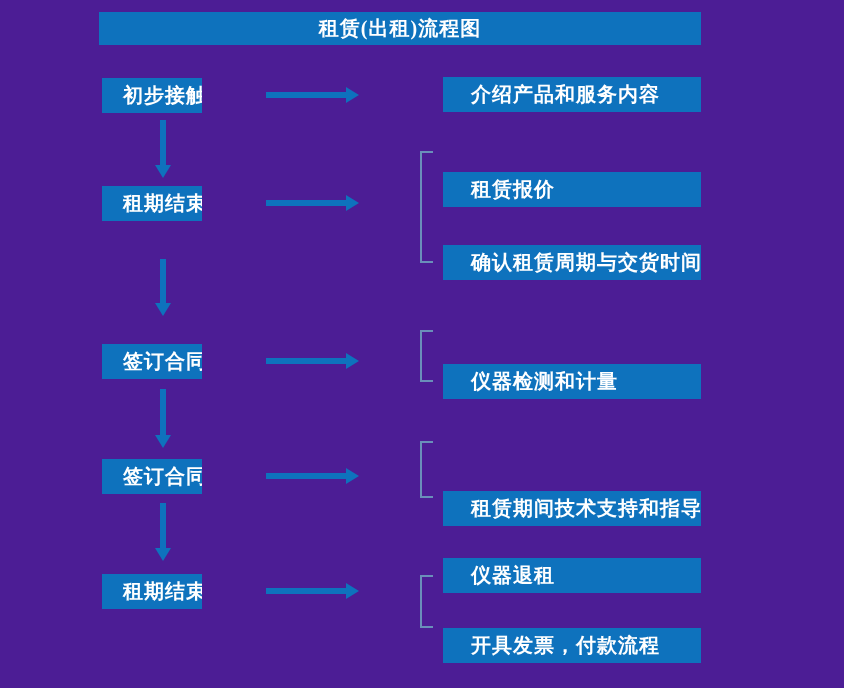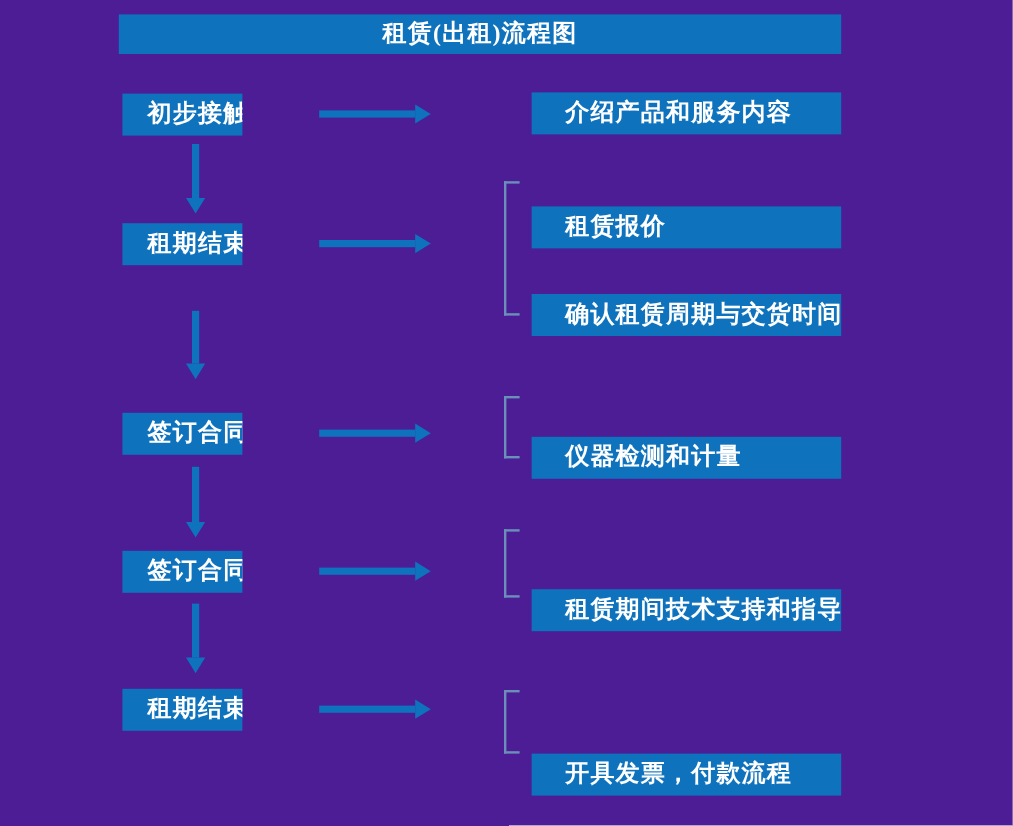--- a/index.html
+++ b/index.html
@@ -120,15 +120,16 @@
   <div class="bracket" style="top:151px; height:112px"></div>
   <div class="bracket" style="top:330px; height:52px"></div>
   <div class="bracket" style="top:441px; height:57px"></div>
   <div class="bracket" style="top:575px; height:53px"></div>
 
   <div class="box detail" style="top:77px">介绍产品和服务内容</div>
   <div class="box detail" style="top:172px">租赁报价</div>
   <div class="box detail" style="top:245px">确认租赁周期与交货时间</div>
   <div class="box detail" style="top:364px">仪器检测和计量</div>
   <div class="box detail" style="top:491px">租赁期间技术支持和指导</div>
+  <div class="box detail" style="top:558px">仪器退租</div>
   <div class="box detail" style="top:628px">开具发票，付款流程</div>
 
 </div>
 
 </body></html>

